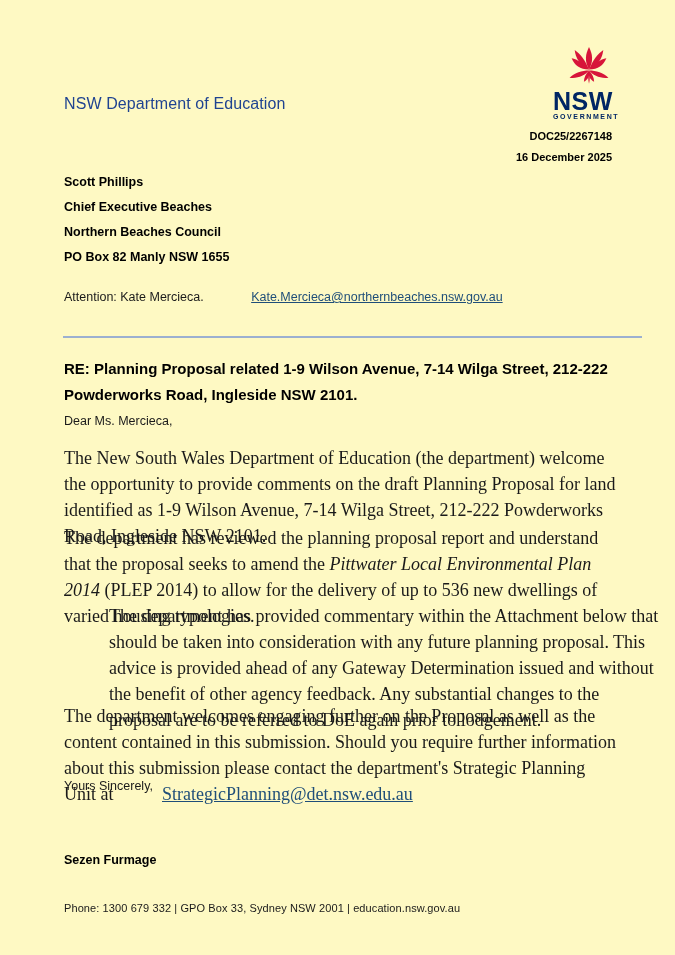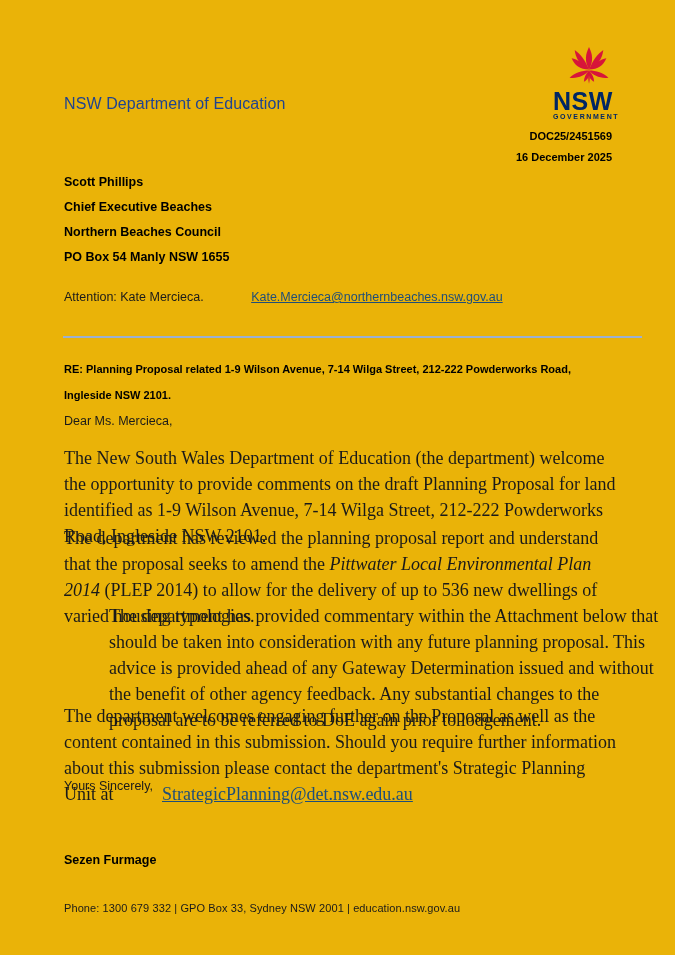--- a/index.html
+++ b/index.html
@@ -1,21 +1,21 @@
 <!DOCTYPE html>
 <html><head>
 <meta charset="utf-8">
 <style>
   * { margin: 0; padding: 0; box-sizing: border-box; }
   html, body { background: #ffffff; }
   .page {
     position: relative;
     width: 675px;
     height: 955px;
-    background: #eab308;
+    background: #fef9c3;
     font-family: "Liberation Sans", "DejaVu Sans", sans-serif;
     color: #1a1a1a;
     overflow: hidden;
   }
   .abs { position: absolute; }
 
   
   .dept-title {
     top: 95px; left: 64px;
     font-size: 16px;
@@ -69,21 +69,21 @@
 
   .divider {
     top: 336px; left: 63px;
     width: 579px;
     border-top: 2px solid #9cb0d0;
   }
 
   .subject {
     top: 356px; left: 64px;
     width: 552px;
-    font-size: 11px;
+    font-size: 15px;
     font-weight: 700;
     line-height: 26px;
     color: #000000;
   }
 
   .salutation {
     top: 414px; left: 64px;
     font-size: 12.5px;
   }
 
@@ -149,29 +149,29 @@
         <path d="M50 48 C44 54 40 62 40 70 C48 66 52 58 50 48 Z"></path>
         <path d="M50 48 C56 54 60 62 60 70 C52 66 48 58 50 48 Z"></path>
         <path d="M50 50 C48 58 48 66 50 74 C52 66 52 58 50 50 Z"></path>
       </g>
     </svg>
     <div class="logo-nsw">NSW</div>
     <div class="logo-gov">GOVERNMENT</div>
   </div>
 
   <div class="abs docref">
-    <div>DOC25/2451569</div>
+    <div>DOC25/2267148</div>
     <div>16 December 2025</div>
   </div>
 
   <div class="abs recipient">
     <div>Scott Phillips</div>
     <div>Chief Executive Beaches</div>
     <div>Northern Beaches Council</div>
-    <div>PO Box 54 Manly NSW 1655</div>
+    <div>PO Box 82 Manly NSW 1655</div>
   </div>
 
   <div class="abs attention">
     <span>Attention: Kate Mercieca. </span><a class="link">Kate.Mercieca@northernbeaches.nsw.gov.au</a>
   </div>
 
   <div class="abs divider"></div>
 
   <div class="abs subject">RE: Planning Proposal related 1-9 Wilson Avenue, 7-14 Wilga Street, 212-222 Powderworks Road, Ingleside NSW 2101.</div>
 

